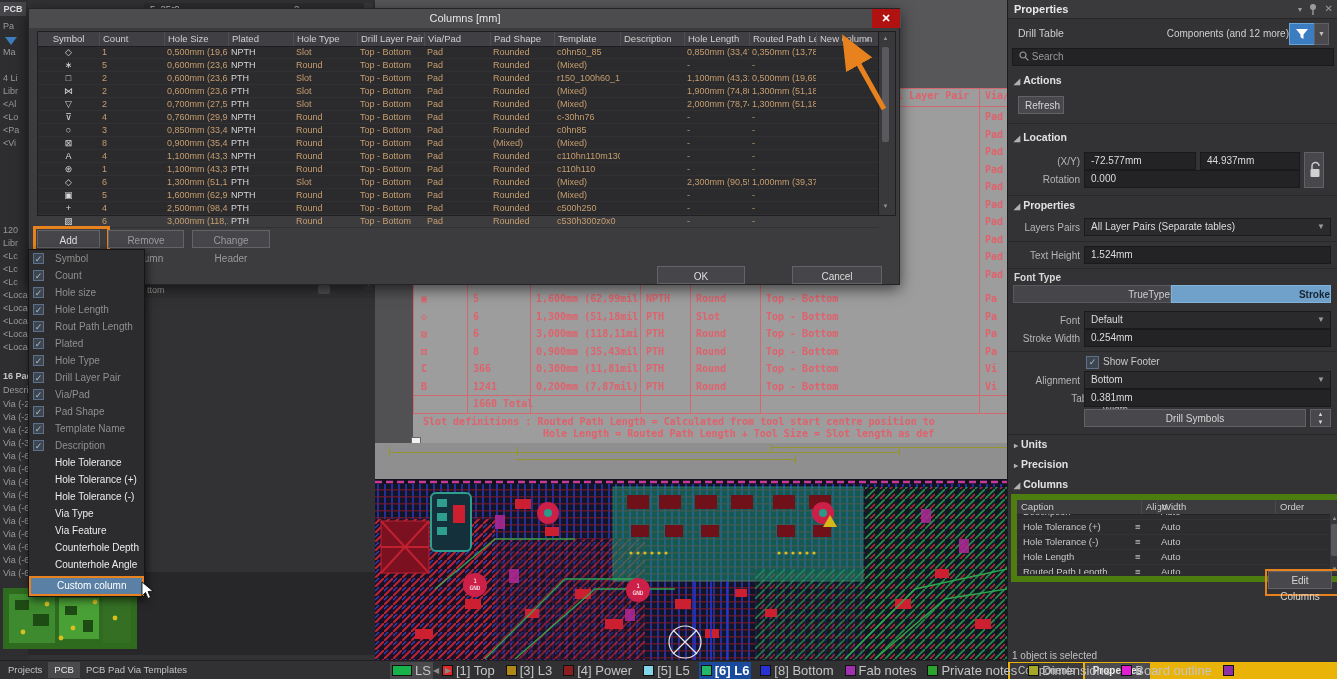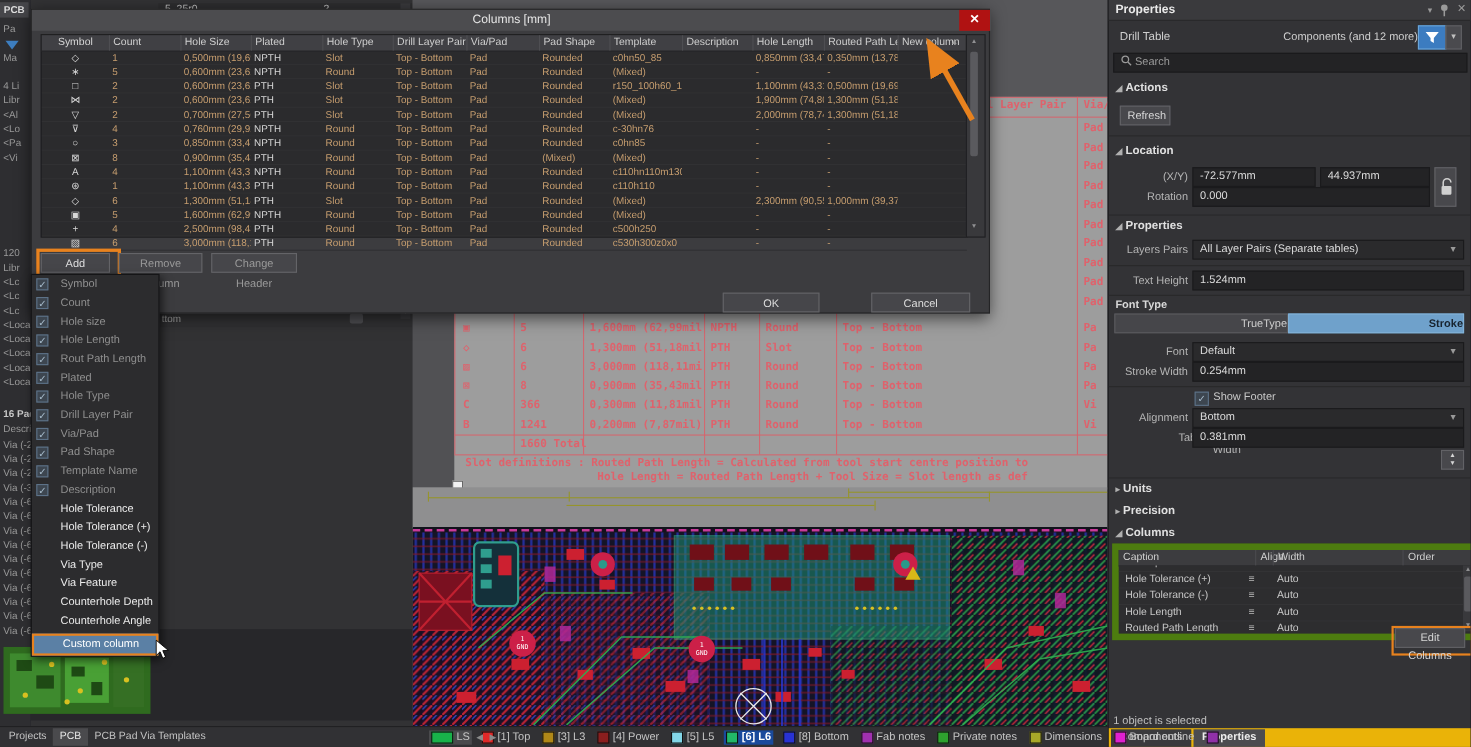--- a/index.html
+++ b/index.html
@@ -114,21 +114,21 @@
   #edit-cols-outline{left:257px;top:569px;width:70px;height:23px;border:2px solid #e8821e;}
   #props-tabs{left:0;top:662px;width:330px;height:17px;background:#eab308;}
   .ptab{position:absolute;top:0;height:16px;line-height:16px;padding:0 8px;font-size:10px;color:#c8c8c8;background:#3a3a3d;}
   .ptab.active{background:#4c4c50;color:#ececec;font-weight:bold;}
 
   
   #statusbar{left:0;top:660px;width:1007px;height:19px;background:#313134;border-top:1px solid #202022;z-index:4;box-sizing:border-box;}
   .stab{position:absolute;top:1px;height:16px;line-height:16px;padding:0 6px;font-size:9.5px;color:#c4c4c4;}
   .stab.active{background:#4a4a4d;color:#e8e8e8;}
   #layerbar{position:absolute;left:390px;top:1px;height:16px;display:flex;align-items:center;gap:7px;}
-  .layer-item{display:flex;align-items:center;gap:3px;font-size:10px;color:#c4c4c4;white-space:nowrap;padding:1px 2px;}
+  .layer-item{display:flex;align-items:center;gap:3px;font-size:13px;color:#c4c4c4;white-space:nowrap;padding:1px 2px;}
   .layer-item .sw{width:9px;height:9px;border:1px solid #111;}
   .layer-item.active{background:#1a4a9c;color:#fff;font-weight:bold;}
   .layer-item.chip{background:#4a4a4d;}
   .layer-item.chip .sw{width:18px;}
   .navarr{font-size:8px;color:#8a8a8a;padding:0 1px;}
 
   #cursor{z-index:9;}
   #thumb{left:3px;top:588px;z-index:2;}
 </style>
 </head>
@@ -1021,20 +1021,21 @@
     <div class="sep" style="top:351px;"></div>
 
     <span style="position:absolute;left:78px;top:356px;width:11px;height:11px;background:#3d4650;border:1px solid #5d7288;color:#a8bccc;font-size:9px;line-height:11px;text-align:center;">✓</span>
     <span style="position:absolute;left:95px;top:356px;font-size:10px;color:#c8c8c8;">Show Footer</span>
     <span class="plabel" style="left:6px;top:375px;width:66px;">Alignment</span>
     <div class="pdrop" style="left:76px;top:371px;width:247px;">
       <span>Bottom</span><span class="dd">▼</span>
     </div>
     <span class="plabel" style="left:0px;top:393px;width:72px;padding-left:48px;">Table Border Width</span>
     <div class="pinput" style="left:76px;top:389px;width:247px;">0.381mm</div>
+    <button class="pbtn" style="left:76px;top:409px;width:222px;height:18px;line-height:16px;">Drill Symbols</button>
     <div class="pbtn" style="left:302px;top:409px;width:21px;height:18px;font-size:6px;line-height:8px;">▲<br>▼</div>
     <div class="sep" style="top:434px;"></div>
 
     <div class="sec-head" style="top:438px;"><span class="sec-arrow">▸</span><span>Units</span></div>
     <div class="sec-head" style="top:458px;"><span class="sec-arrow">▸</span><span>Precision</span></div>
     <div class="sec-head" style="top:478px;"><span class="sec-arrow">◢</span><span>Columns</span></div>
 
     <div id="cols-table" class="abs">
       <div id="cols-head">
         <span class="colh" style="left:0;width:112px;border-left:none;">Caption</span>

